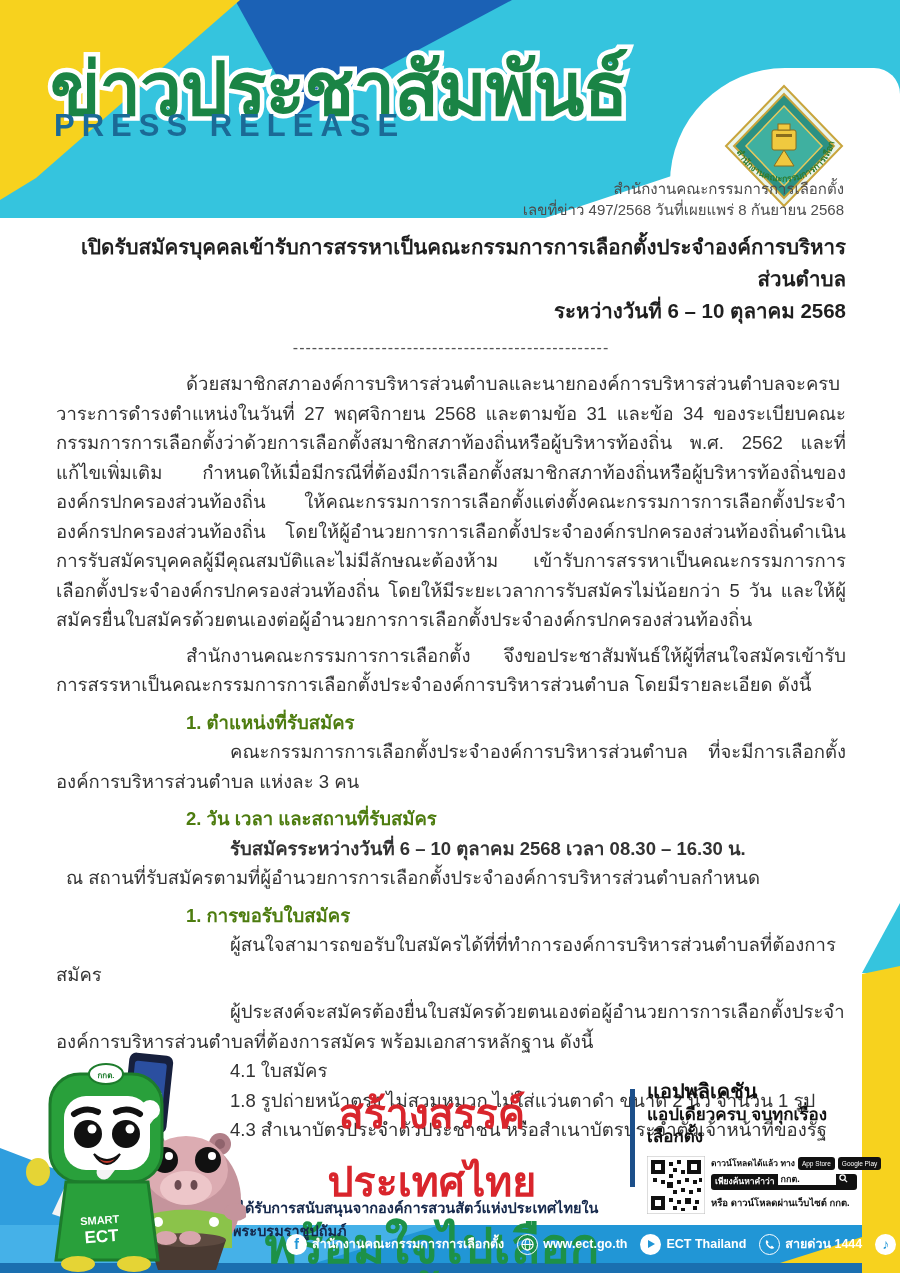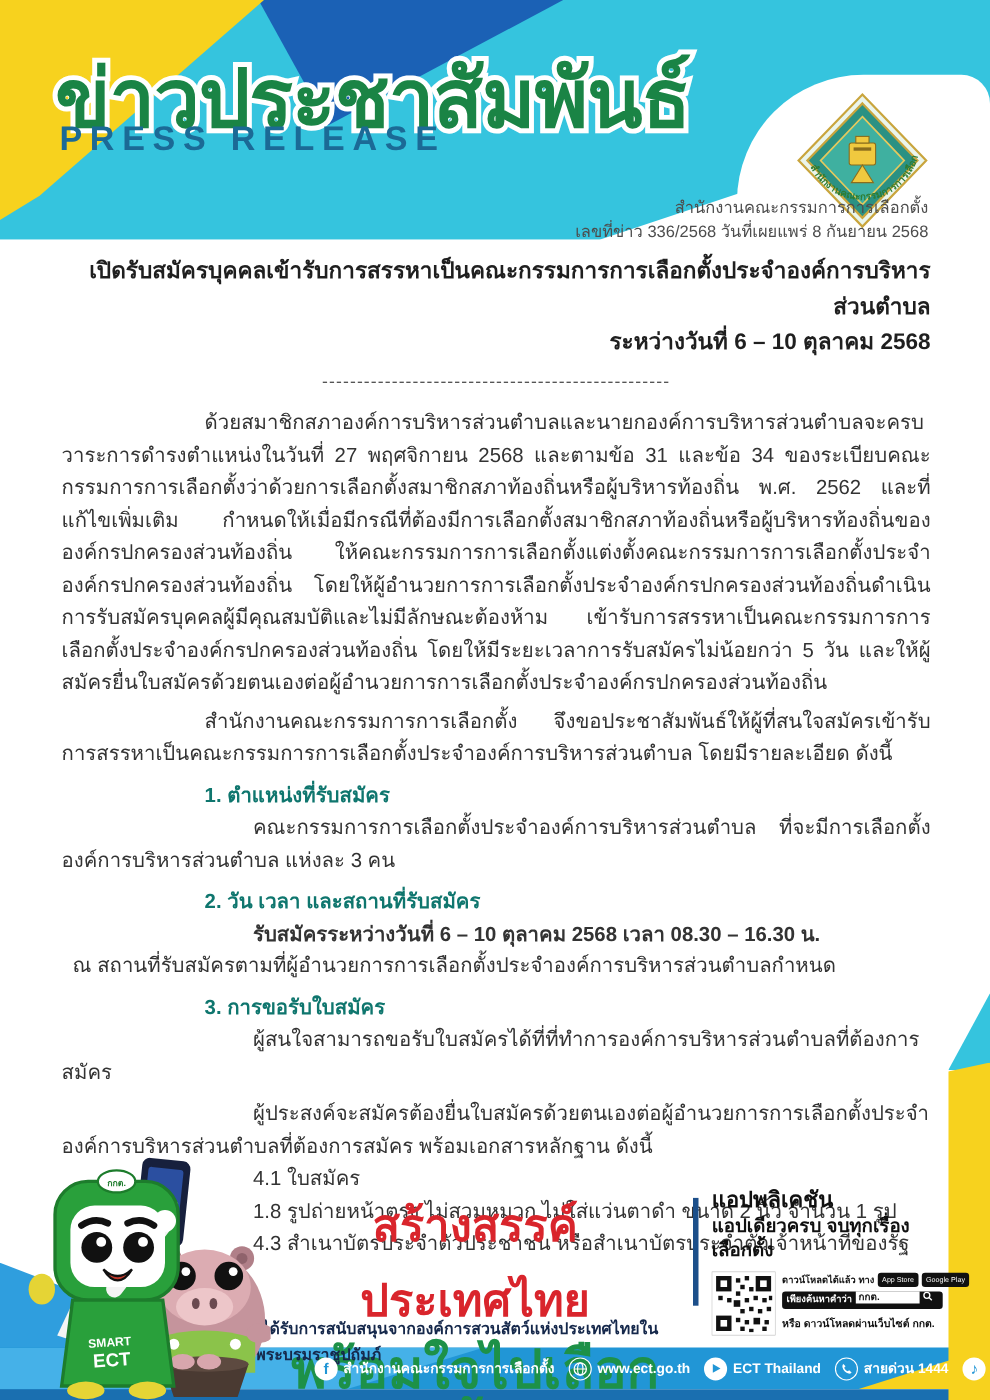--- a/index.html
+++ b/index.html
@@ -23,21 +23,21 @@
   .press-release { position:absolute; left:54px; top:108px; font-size:31px; font-weight:600; color:#1b6a96; letter-spacing:7px; }
   .org-line, .release-line { position:absolute; right:56px; color:#4d4d4d; font-size:15px; text-align:right; }
   .org-line { top:177px; }
   .release-line { top:198px; }
   
   .doc { position:absolute; left:56px; top:231px; width:790px; color:#333; font-size:18.5px; line-height:29.5px; }
   .doc-title { text-align:right; font-weight:bold; color:#1f1f1f; font-size:20.5px; line-height:32px; }
   .doc-sep { text-align:center; color:#555; letter-spacing:1px; font-size:16px; line-height:30px; margin-top:6px; }
   .para { text-indent:130px; text-align:justify; margin-top:6px; }
   .sec { margin-top:8px; }
-  .sec-h { margin-left:130px; font-weight:bold; color:#0f766e; }
+  .sec-h { margin-left:130px; font-weight:bold; color:#4d7c0f; }
   .sec-b { text-indent:174px; text-align:justify; }
   .sec-b.bold { font-weight:bold; }
   .sec-item { margin-left:174px; }
   
   .strip-cyan-cap { position:absolute; right:0; top:903px; width:38px; height:70px; background:#35c4de;
     clip-path:polygon(0 100%,100% 0,100% 100%); z-index:3; }
   .strip-yellow { position:absolute; right:0; top:966px; width:38px; height:307px; background:#f7d21e;
     clip-path:polygon(0 8px,100% 0,100% 100%,0 100%); z-index:3; }
   .wedge-blue { position:absolute; left:0; top:1130px; width:150px; height:143px; background:#2f9ede;
     clip-path:polygon(0 18px,110px 60px,150px 143px,0 143px); z-index:1; }
@@ -99,21 +99,21 @@
       </text>
     </svg>
 
     <div class="big-title-wrap">
       <span class="big-title stroke">ข่าวประชาสัมพันธ์</span>
       <span class="big-title fill">ข่าวประชาสัมพันธ์</span>
     </div>
     <div class="press-release">PRESS RELEASE</div>
 
     <div class="org-line">สำนักงานคณะกรรมการการเลือกตั้ง</div>
-    <div class="release-line">เลขที่ข่าว 336/2568 วันที่เผยแพร่ 8 กันยายน 2568</div>
+    <div class="release-line">เลขที่ข่าว 497/2568 วันที่เผยแพร่ 8 กันยายน 2568</div>
   </div>
 
   <div class="doc">
     <div class="doc-title">เปิดรับสมัครบุคคลเข้ารับการสรรหาเป็นคณะกรรมการการเลือกตั้งประจำองค์การบริหารส่วนตำบล</div>
     <div class="doc-title">ระหว่างวันที่ 6 – 10 ตุลาคม 2568</div>
     <div class="doc-sep">--------------------------------------------------</div>
 
     <div class="para">ด้วยสมาชิกสภาองค์การบริหารส่วนตำบลและนายกองค์การบริหารส่วนตำบลจะครบวาระการดำรงตำแหน่งในวันที่ 27 พฤศจิกายน 2568 และตามข้อ 31 และข้อ 34 ของระเบียบคณะกรรมการการเลือกตั้งว่าด้วยการเลือกตั้งสมาชิกสภาท้องถิ่นหรือผู้บริหารท้องถิ่น พ.ศ. 2562 และที่แก้ไขเพิ่มเติม กำหนดให้เมื่อมีกรณีที่ต้องมีการเลือกตั้งสมาชิกสภาท้องถิ่นหรือผู้บริหารท้องถิ่นขององค์กรปกครองส่วนท้องถิ่น ให้คณะกรรมการการเลือกตั้งแต่งตั้งคณะกรรมการการเลือกตั้งประจำองค์กรปกครองส่วนท้องถิ่น โดยให้ผู้อำนวยการการเลือกตั้งประจำองค์กรปกครองส่วนท้องถิ่นดำเนินการรับสมัครบุคคลผู้มีคุณสมบัติและไม่มีลักษณะต้องห้าม เข้ารับการสรรหาเป็นคณะกรรมการการเลือกตั้งประจำองค์กรปกครองส่วนท้องถิ่น โดยให้มีระยะเวลาการรับสมัครไม่น้อยกว่า 5 วัน และให้ผู้สมัครยื่นใบสมัครด้วยตนเองต่อผู้อำนวยการการเลือกตั้งประจำองค์กรปกครองส่วนท้องถิ่น</div>
     <div class="para">สำนักงานคณะกรรมการการเลือกตั้ง จึงขอประชาสัมพันธ์ให้ผู้ที่สนใจสมัครเข้ารับการสรรหาเป็นคณะกรรมการการเลือกตั้งประจำองค์การบริหารส่วนตำบล โดยมีรายละเอียด ดังนี้</div>
 
@@ -122,21 +122,21 @@
       <div class="sec-b">คณะกรรมการการเลือกตั้งประจำองค์การบริหารส่วนตำบล ที่จะมีการเลือกตั้งองค์การบริหารส่วนตำบล แห่งละ  3 คน</div>
     </div>
 
     <div class="sec">
       <div class="sec-h">2. วัน เวลา และสถานที่รับสมัคร</div>
       <div class="sec-b bold">รับสมัครระหว่างวันที่ 6 – 10 ตุลาคม 2568 เวลา 08.30 – 16.30 น.</div>
       <div class="sec-b" style="text-indent:10px;">ณ สถานที่รับสมัครตามที่ผู้อำนวยการการเลือกตั้งประจำองค์การบริหารส่วนตำบลกำหนด</div>
     </div>
 
     <div class="sec">
-      <div class="sec-h">3. การขอรับใบสมัคร</div>
+      <div class="sec-h">1. การขอรับใบสมัคร</div>
       <div class="sec-b">ผู้สนใจสามารถขอรับใบสมัครได้ที่ที่ทำการองค์การบริหารส่วนตำบลที่ต้องการสมัคร</div>
     </div>
 
     <div class="sec">
       <div class="sec-b">ผู้ประสงค์จะสมัครต้องยื่นใบสมัครด้วยตนเองต่อผู้อำนวยการการเลือกตั้งประจำองค์การบริหารส่วนตำบลที่ต้องการสมัคร พร้อมเอกสารหลักฐาน ดังนี้</div>
       <div class="sec-item">4.1 ใบสมัคร</div>
       <div class="sec-item">1.8 รูปถ่ายหน้าตรง ไม่สวมหมวก ไม่ใส่แว่นตาดำ ขนาด 2 นิ้ว จำนวน 1 รูป</div>
       <div class="sec-item">4.3 สำเนาบัตรประจำตัวประชาชน หรือสำเนาบัตรประจำตัวเจ้าหน้าที่ของรัฐ</div>
     </div>
   </div>

